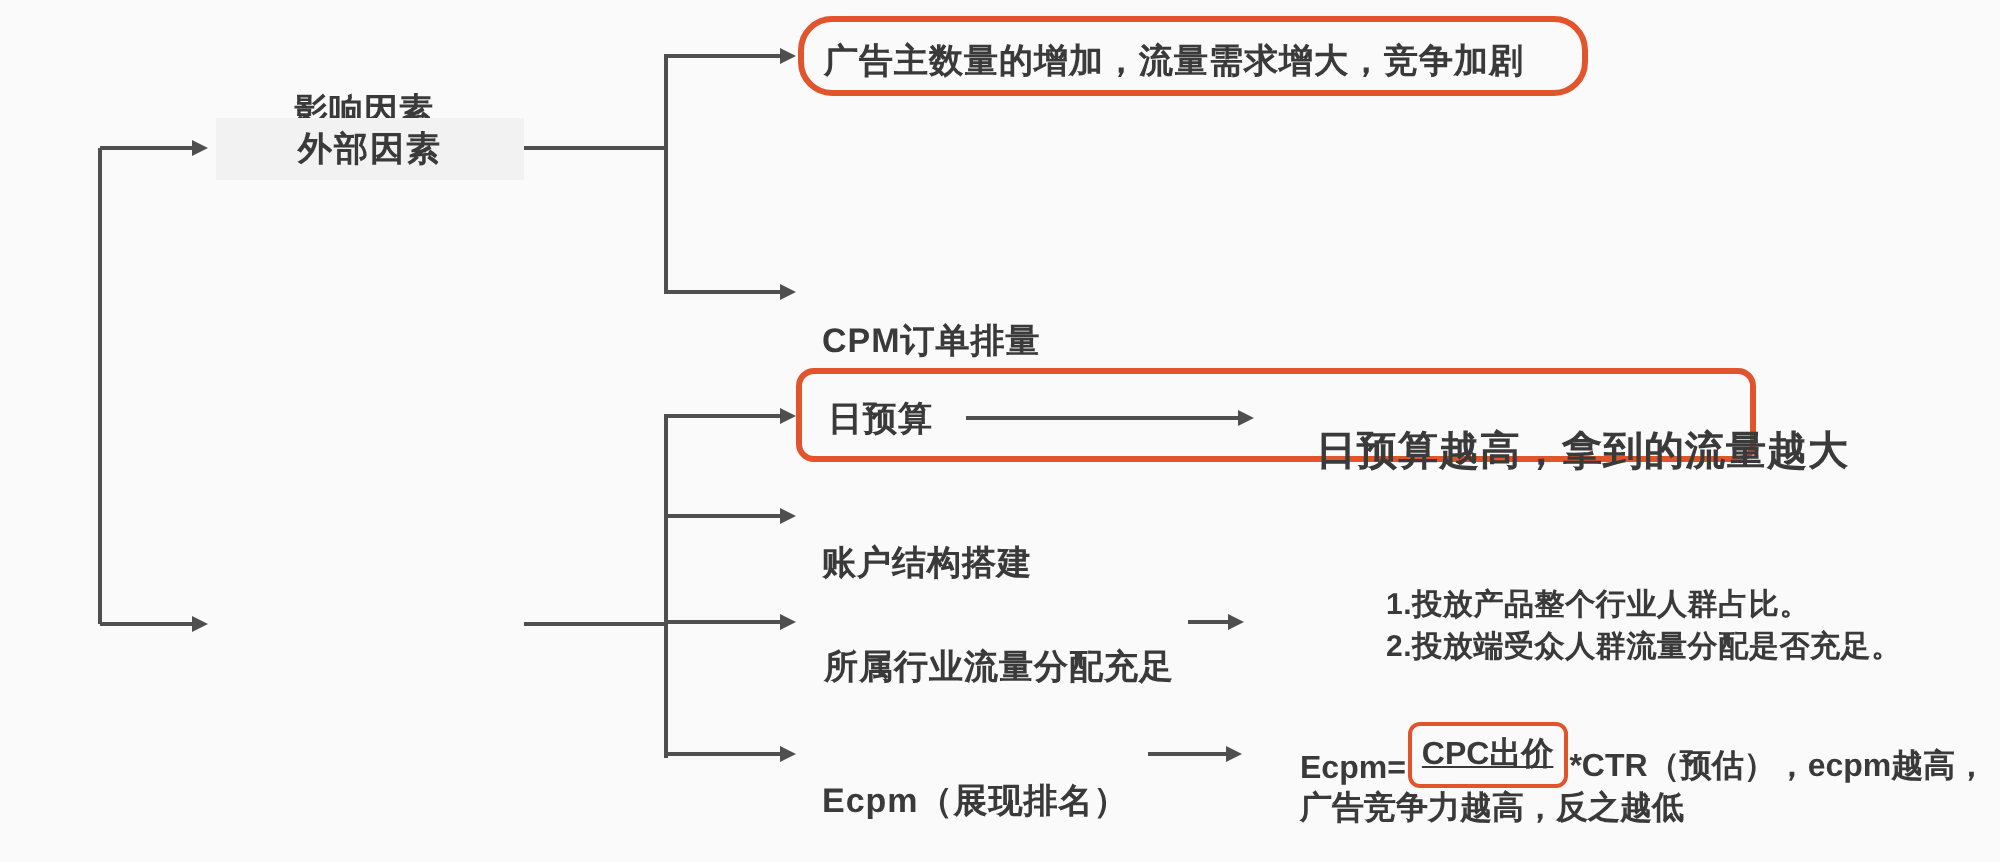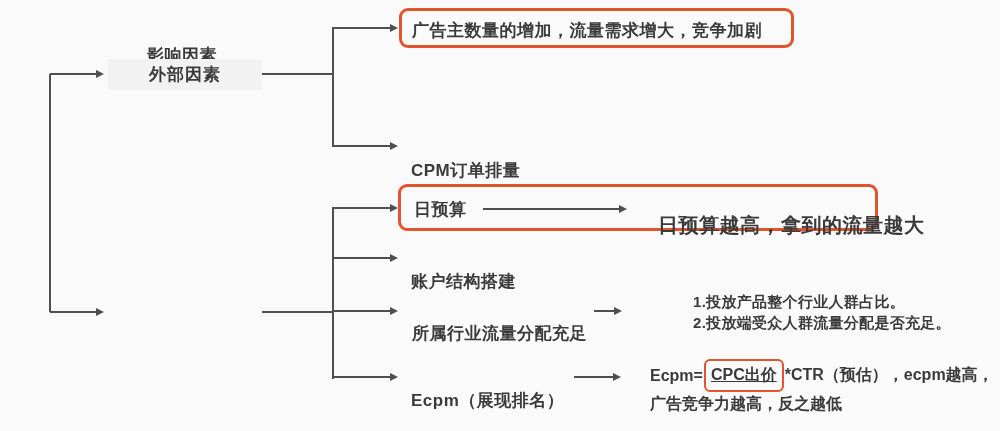--- a/index.html
+++ b/index.html
@@ -66,21 +66,21 @@
     <span>外部因素</span>
   </div>
 
   <div class="hl" style="left:262px; top:73px; width:72px;"></div>
   <div class="vl" style="left:332px; top:27px; height:120px;"></div>
   <div class="hl" style="left:332px; top:27px; width:58px;"></div>
   <div class="ah" style="left:390px; top:24px;"></div>
   <div class="hl" style="left:332px; top:145px; width:58px;"></div>
   <div class="ah" style="left:390px; top:142px;"></div>
 
-  <div class="obox" style="left:399px; top:8px; width:395px; height:40px;">
+  <div class="obox" style="left:399px; top:8px; width:395px; height:40px;border-radius:17px;">
     <div class="inner-lbl" style="left:10px; top:8px;">广告主数量的增加，流量需求增大，竞争加剧</div>
   </div>
 
   <div class="lbl" style="left:411px; top:137px;">CPM订单排量</div>
 
 
   <div class="hl" style="left:262px; top:311px; width:72px;"></div>
   <div class="vl" style="left:332px; top:207px; height:172px;"></div>
 
   <div class="hl" style="left:332px; top:207px; width:58px;"></div>
@@ -107,20 +107,20 @@
   <div class="lbl" style="left:412px; top:300px;">所属行业流量分配充足</div>
   <div class="hl" style="left:594px; top:310px; width:22px;"></div>
   <div class="ah" style="left:614px; top:307px;"></div>
   <div class="note" style="left:647px; top:293px;">1.投放产品整个行业人群占比。</div>
   <div class="note" style="left:647px; top:314px;">2.投放端受众人群流量分配是否充足。</div>
 
   <div class="lbl" style="left:411px; top:367px;">Ecpm（展现排名）</div>
   <div class="hl" style="left:574px; top:376px; width:42px;"></div>
   <div class="ah" style="left:613px; top:373px;"></div>
 
-  <div class="formula-row" style="left:650px; top:357px; height:37px;">
+  <div class="formula-row" style="left:650px; top:357px; height:37px;align-items:flex-end;">
     <span>Ecpm=</span>
     <span class="formula-box">CPC出价</span>
     <span>*CTR（预估），ecpm越高，</span>
   </div>
   <div class="formula-row" style="left:650px; top:394px;">广告竞争力越高，反之越低</div>
 
 </div>
 
 </body></html>

